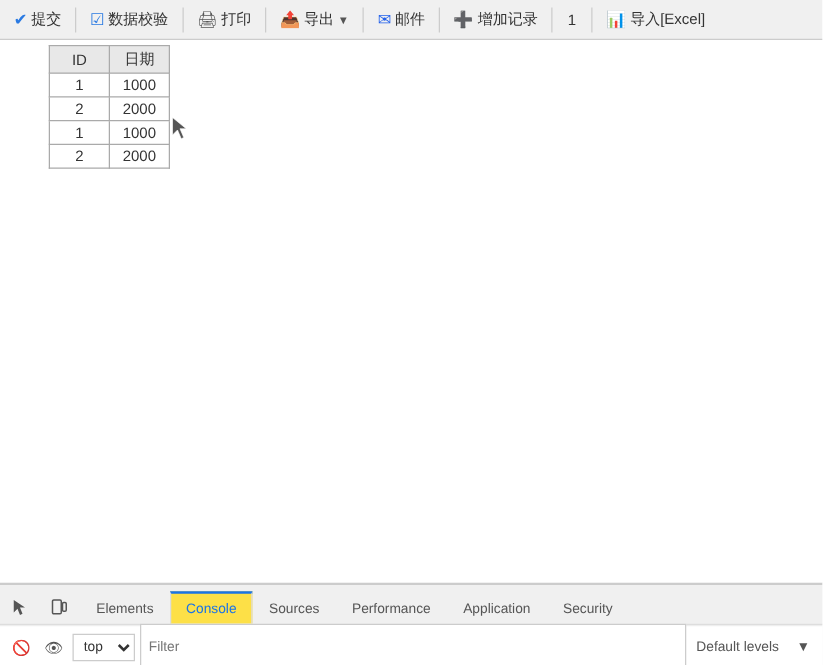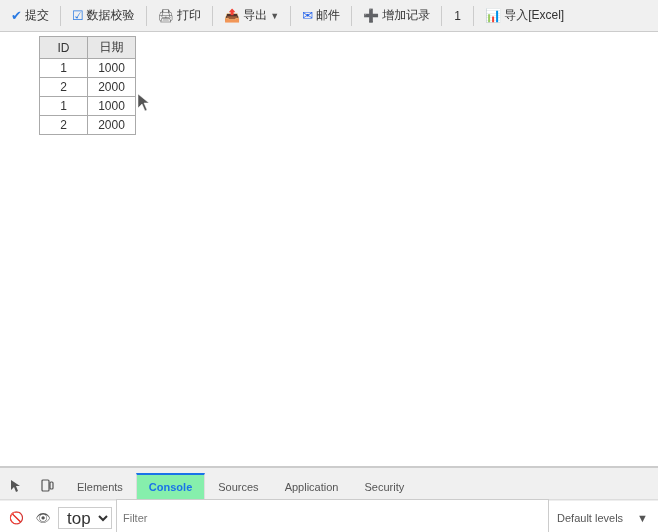--- a/index.html
+++ b/index.html
@@ -141,24 +141,24 @@
       border-bottom: none;
       background: transparent;
       height: 26px;
       display: flex;
       align-items: center;
       white-space: nowrap;
     }
     .devtools-tab.active {
       color: #1a73e8;
       border-top: 2px solid #1a73e8;
-      background: #86efac;
+      background: #fde047;
       border-left: 1px solid #ddd;
       border-right: 1px solid #ddd;
-      font-weight: 700;
+      font-weight: 400;
     }
 
     
     #devtools-console-bar {
       height: 34px;
       display: flex;
       align-items: center;
       padding: 0 6px;
       gap: 4px;
       background: #fff;
@@ -174,21 +174,21 @@
       color: #555;
       font-size: 12px;
       border: 1px solid transparent;
       background: transparent;
       border-radius: 2px;
     }
     #context-select {
       height: 22px;
       border: 1px solid #ccc;
       background: #fff;
-      font-size: 17px;
+      font-size: 11px;
       padding: 0 4px;
       min-width: 50px;
       color: #333;
     }
     .console-filter-input {
       flex: 1;
       height: 22px;
       border: 1px solid #ccc;
       padding: 18px 6px;
       font-size: 11px;
@@ -298,20 +298,21 @@
     <button class="devtools-icon-btn" title="Device toolbar">
       <svg width="14" height="14" viewBox="0 0 14 14">
           <rect x="2" y="1" width="7" height="11" rx="1" fill="none" stroke="#555" stroke-width="1.2"></rect>
           <rect x="10" y="3" width="3" height="7" rx="1" fill="none" stroke="#555" stroke-width="1.2"></rect>
         </svg>
     </button>
     <div id="devtools-tab-list" style="display: flex; align-items: flex-end; margin-top: 20px;">
         <button class="devtools-tab">Elements</button>
         <button class="devtools-tab active">Console</button>
         <button class="devtools-tab">Sources</button>
+        <button class="devtools-tab">Performance</button>
         <button class="devtools-tab">Application</button>
         <button class="devtools-tab">Security</button>
       </div>
   </div>
 
   <div id="devtools-console-bar">
     <button class="console-icon-btn" title="Clear console">🚫</button>
     <button class="console-icon-btn" title="Toggle eye">👁</button>
     <select id="context-select">
       <option>top</option>

